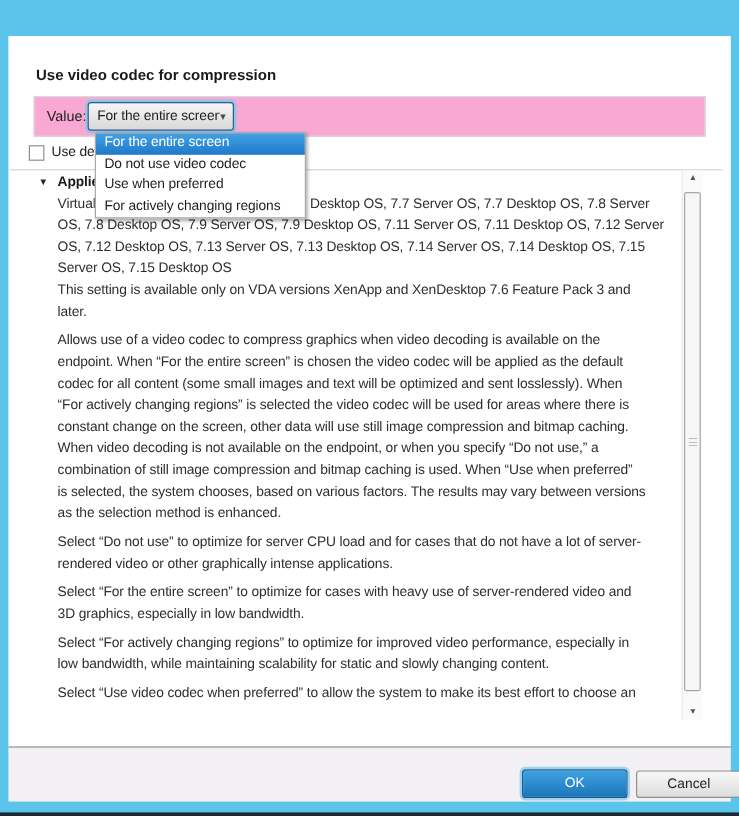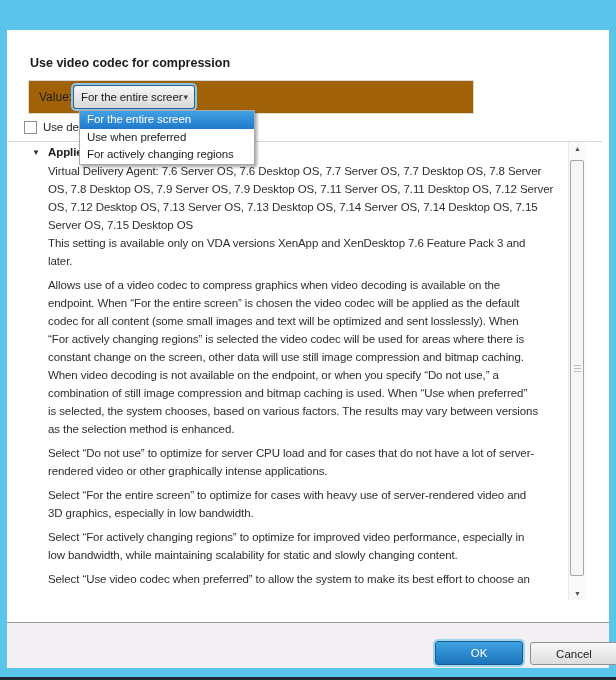--- a/index.html
+++ b/index.html
@@ -5,21 +5,21 @@
   html,body{margin:0;padding:0;background:#fff;}
   *{box-sizing:border-box;font-family:"Liberation Sans","DejaVu Sans",sans-serif;}
   .dialog{position:relative;width:616px;height:680px;background:#5bc4eb;overflow:hidden;}
   .titlebar{position:absolute;left:0;top:0;width:616px;height:30px;background:#5bc4eb;
     border-top:1px solid #45b4dd;display:flex;align-items:center;justify-content:center;}
   .titlebar .title{font-size:14px;color:#0d0d0d;}
   .content{position:absolute;left:7px;top:30px;width:602px;height:592px;background:#ffffff;padding-left:32px;}
   
   .setting-name{position:absolute;left:23px;top:26px;font-size:12.5px;font-weight:bold;color:#1a1a1a;}
   
-  .value-box{position:absolute;left:21px;top:50px;width:446px;height:34px;border:1px solid #d9d9d9;background:#a16207;}
+  .value-box{position:absolute;left:21px;top:50px;width:560px;height:34px;border:1px solid #d9d9d9;background:#f9a8d4;}
   .value-label{position:absolute;left:10px;top:9px;font-size:12px;color:#1e1e1e;}
   .combo{position:absolute;left:44px;top:4px;width:122px;height:24px;border:1px solid #2c628b;border-radius:3px;
     background:linear-gradient(#f6f6f6,#d8d8d8);box-shadow:0 0 0 2px #8cc6e9;display:flex;align-items:center;cursor:default;}
   .combo .combo-text{font-size:11.5px;letter-spacing:-0.1px;color:#1e1e1e;padding-left:7px;flex:1;white-space:nowrap;overflow:hidden;}
   .combo .combo-arrow{font-size:9px;color:#4a4a4a;padding-right:6px;}
   
   .checkbox{position:absolute;left:17px;top:91px;width:13px;height:13px;border:1px solid #8f8f8f;background:#fff;}
   .checkbox-label{position:absolute;left:36px;top:91px;font-size:11.5px;letter-spacing:-0.1px;color:#1e1e1e;white-space:pre;}
   
   .top-sep{position:absolute;left:1px;top:111px;width:594px;height:0;border-top:1px solid #d5d5d5;}
@@ -112,20 +112,21 @@
     <div class="scrollbar">
       <div class="sb-btn up">▲</div>
       <div class="sb-thumb">
         <div class="grip"></div>
       </div>
       <div class="sb-btn down">▼</div>
     </div>
 
     <div class="dropdown-list">
       <div class="dd-item selected">For the entire screen</div>
+      <div class="dd-item">Do not use video codec</div>
       <div class="dd-item">Use when preferred</div>
       <div class="dd-item">For actively changing regions</div>
     </div>
 
   </div>
 
   <div class="button-bar">
     <div class="btn btn-ok">OK</div>
     <div class="btn btn-cancel">Cancel</div>
   </div>

